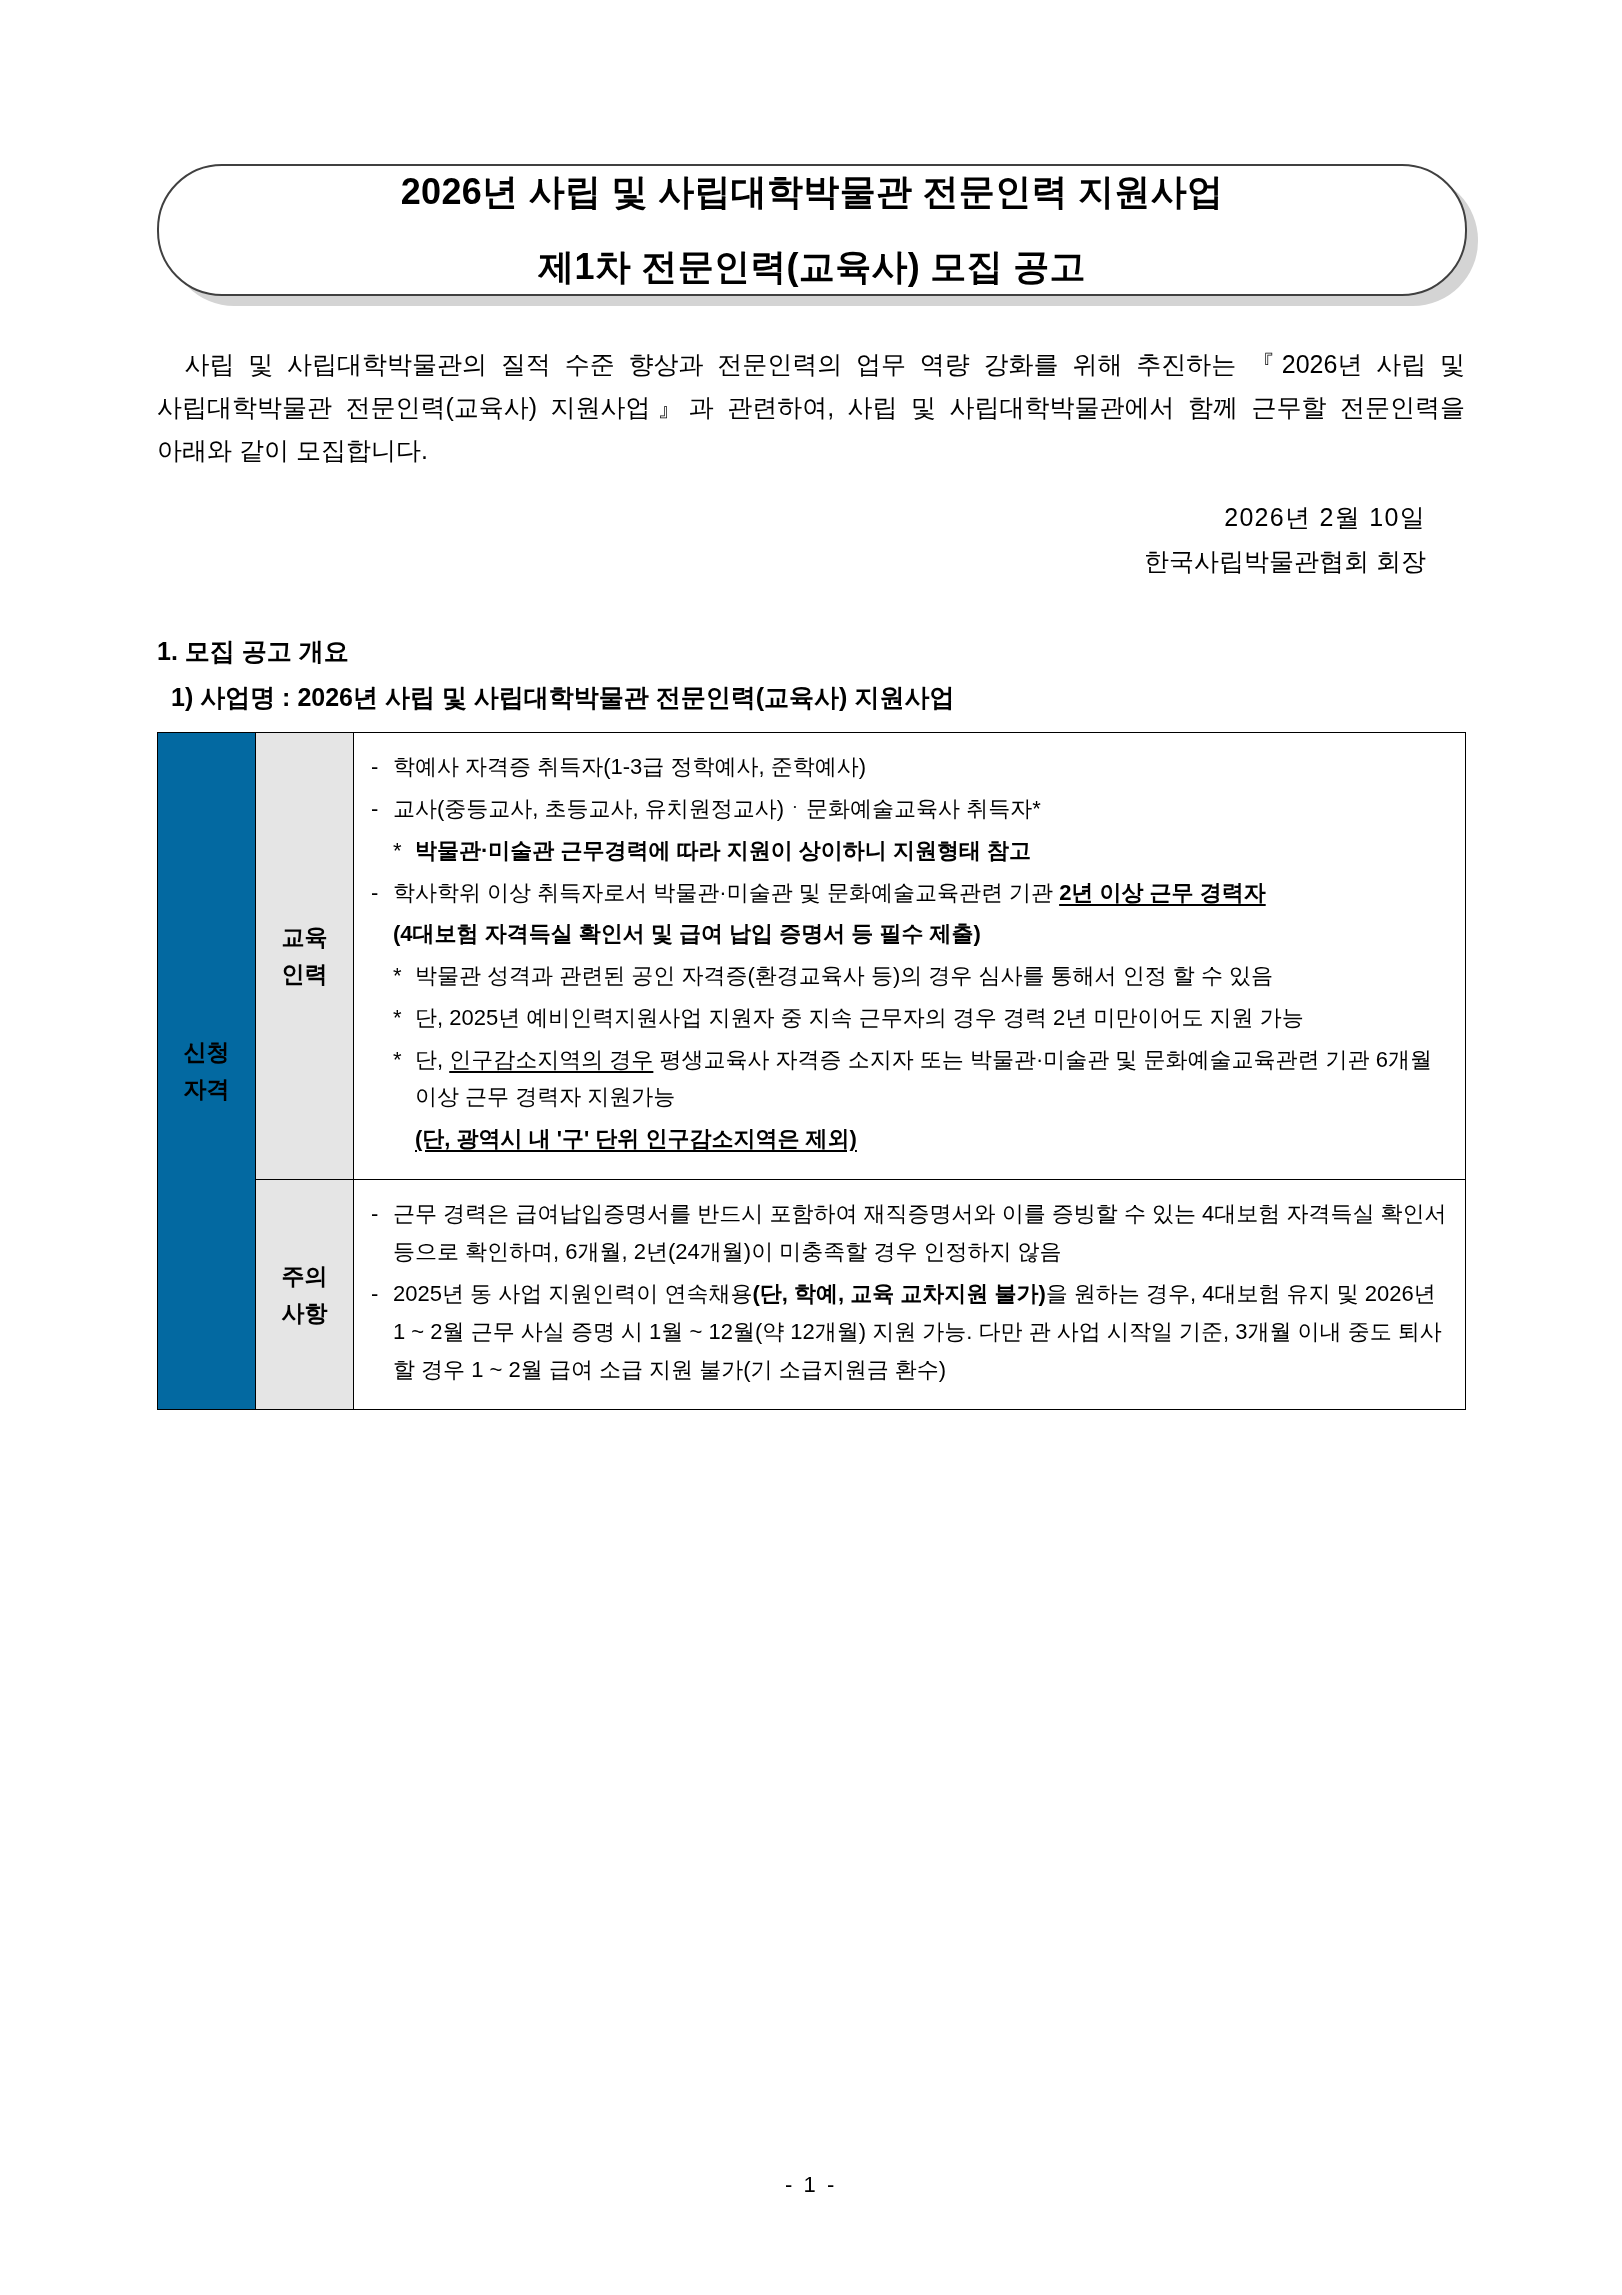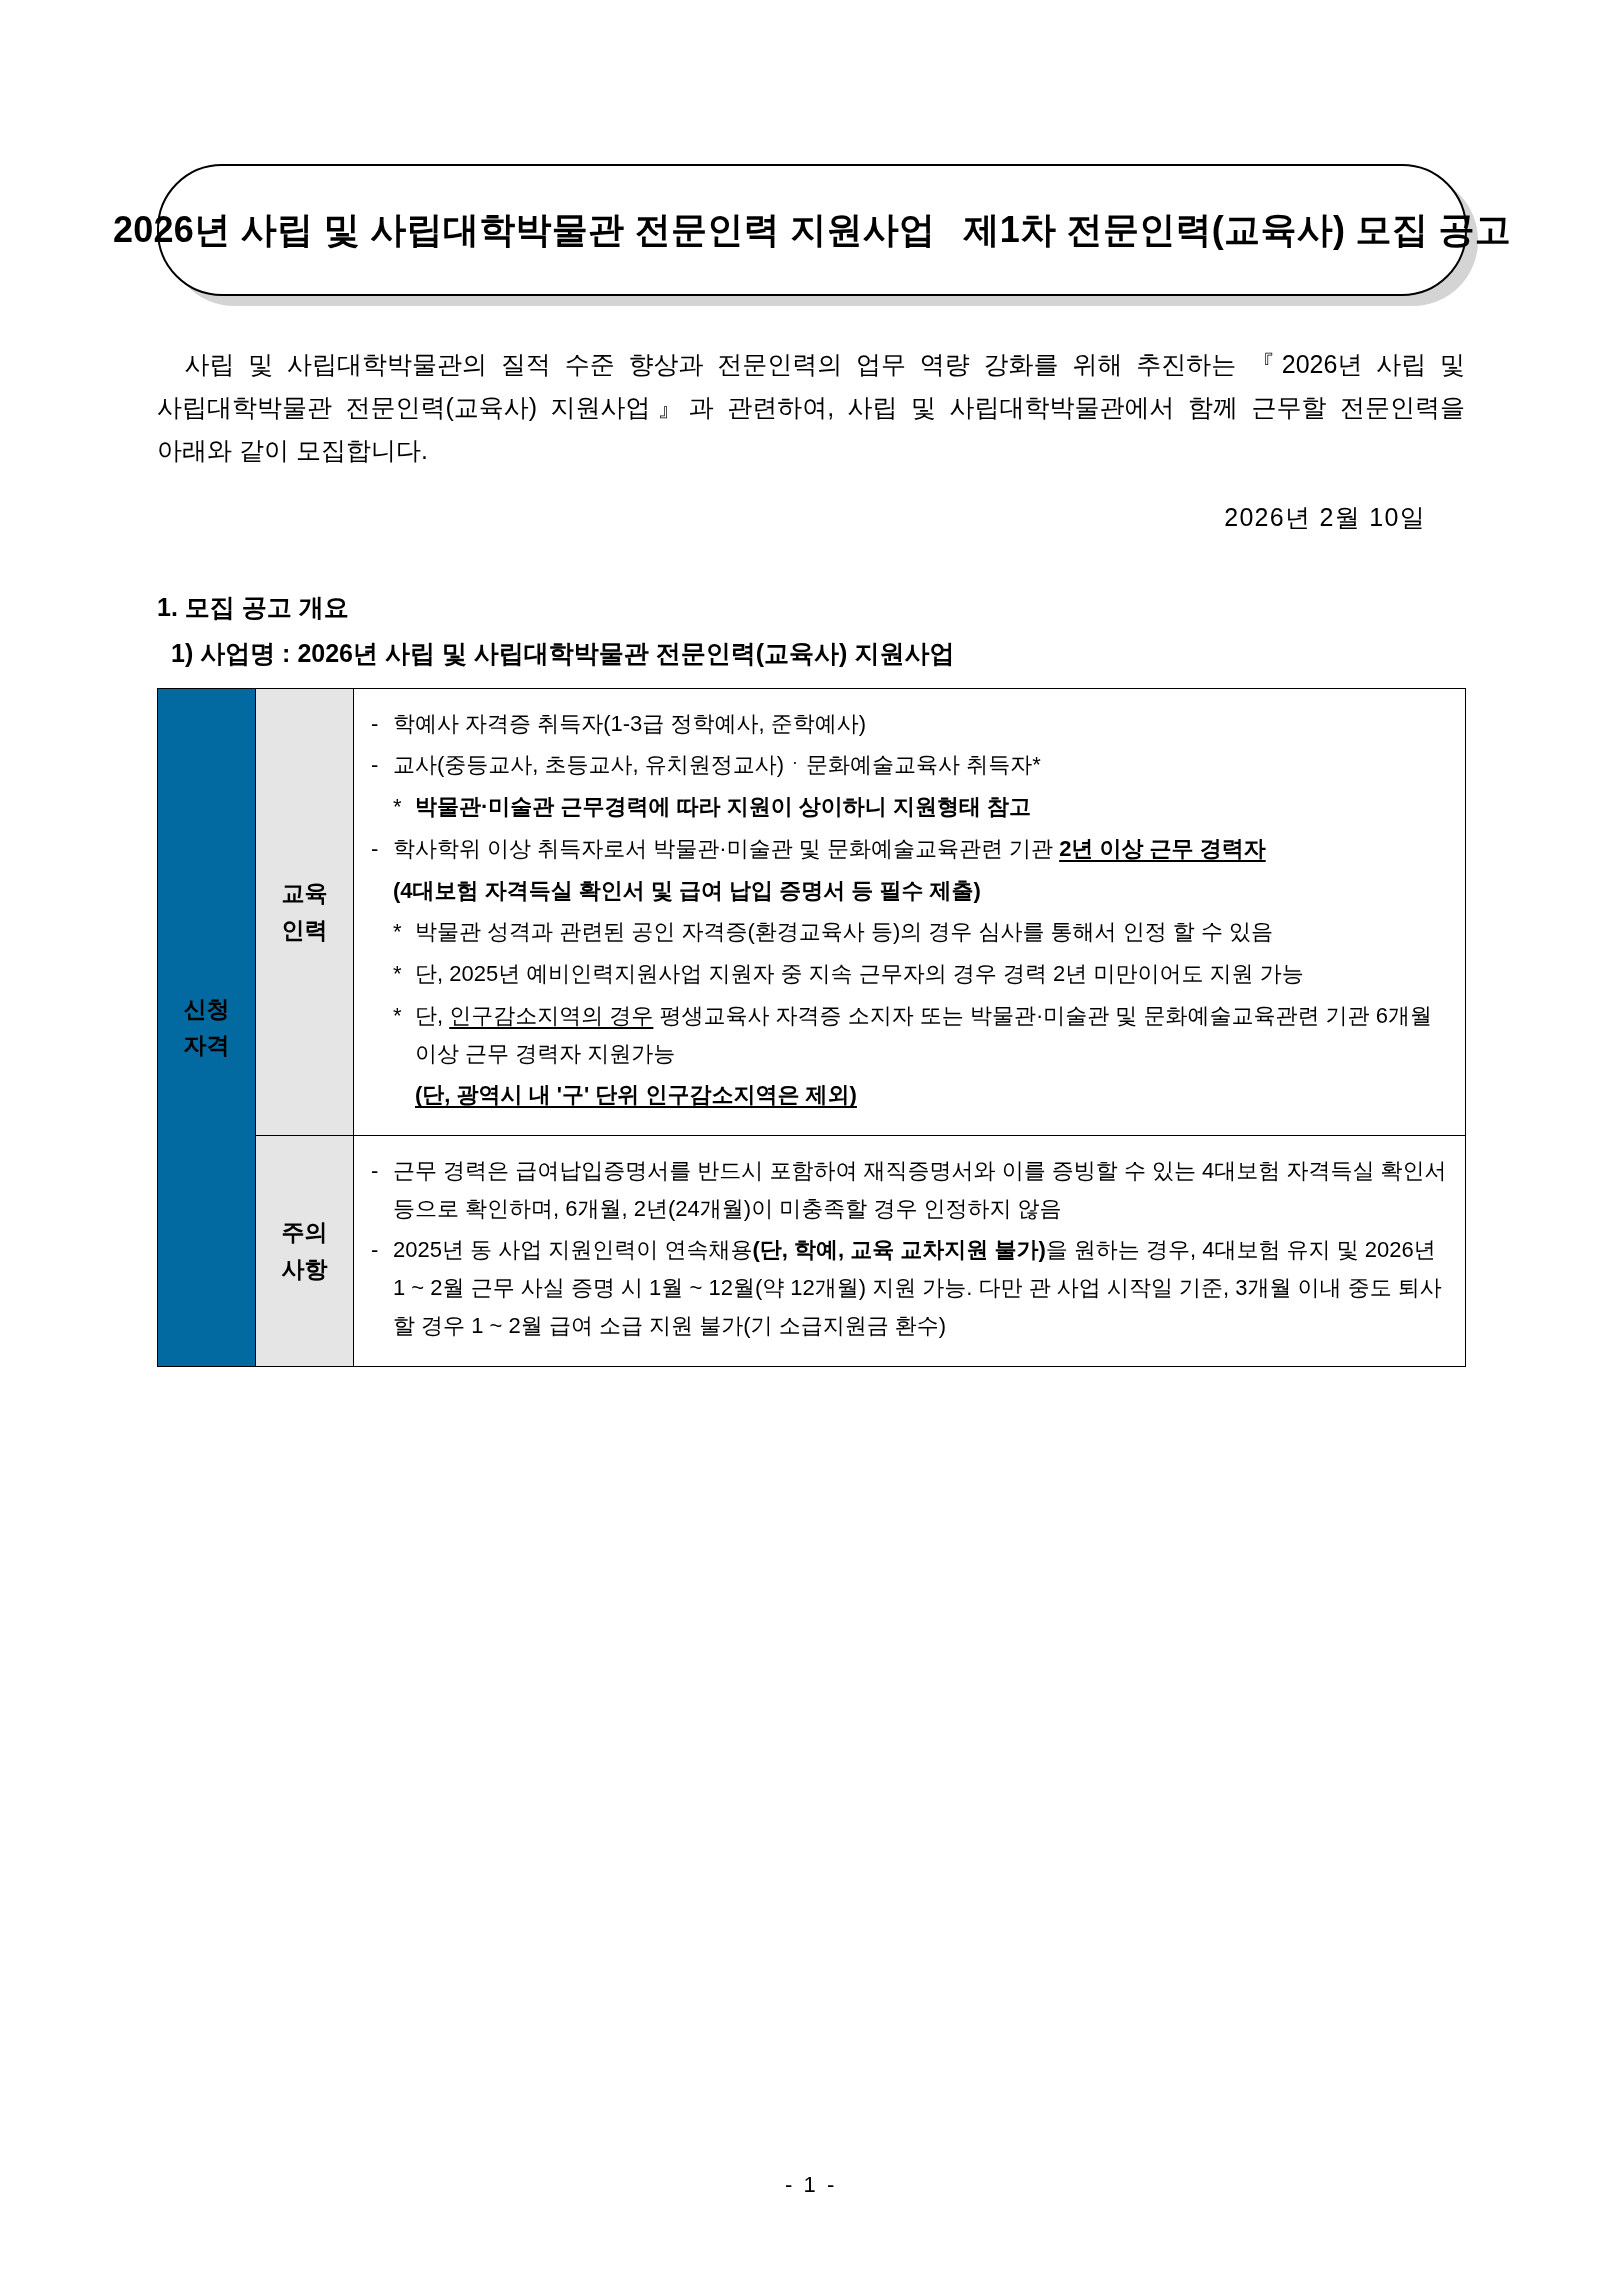--- a/index.html
+++ b/index.html
@@ -36,25 +36,25 @@
     height: 131px;
     border-radius: 65px;
     background: #d4d4d4;
   }
   .title-box {
     position: absolute;
     left: 0;
     top: 0;
     width: 1306px;
     height: 128px;
-    border: 2px solid #000000;
+    border: 2px solid #404040;
     border-radius: 65px;
     background: #ffffff;
     display: flex;
-    flex-direction: row;
+    flex-direction: column;
     align-items: center;
     justify-content: center;
     gap: 28px;
   }
   .title-line {
     font-size: 36px;
     font-weight: bold;
     letter-spacing: 0.3px;
     line-height: 1.3;
     white-space: nowrap;
@@ -171,20 +171,21 @@
       <div class="title-line">제1차 전문인력(교육사) 모집 공고</div>
     </div>
   </div>
 
   <div class="intro">
     <p><span class="indent"></span><span>사립 및 사립대학박물관의 질적 수준 향상과 전문인력의 업무 역량 강화를 위해 추진하는 『2026년 사립 및 사립대학박물관 전문인력(교육사) 지원사업』과 관련하여, 사립 및 사립대학박물관에서 함께 근무할 전문인력을 아래와 같이 모집합니다.</span></p>
   </div>
 
   <div class="sign">
     <div class="date">2026년  2월  10일</div>
+    <div>한국사립박물관협회 회장</div>
   </div>
 
   <div class="sec-title">1. 모집 공고 개요</div>
   <div class="sec-sub">1) 사업명 : 2026년 사립 및 사립대학박물관 전문인력(교육사) 지원사업</div>
 
   <table class="qual">
     <tbody>
       <tr>
         <td class="col-a" rowspan="2">
           <div class="vcell">

